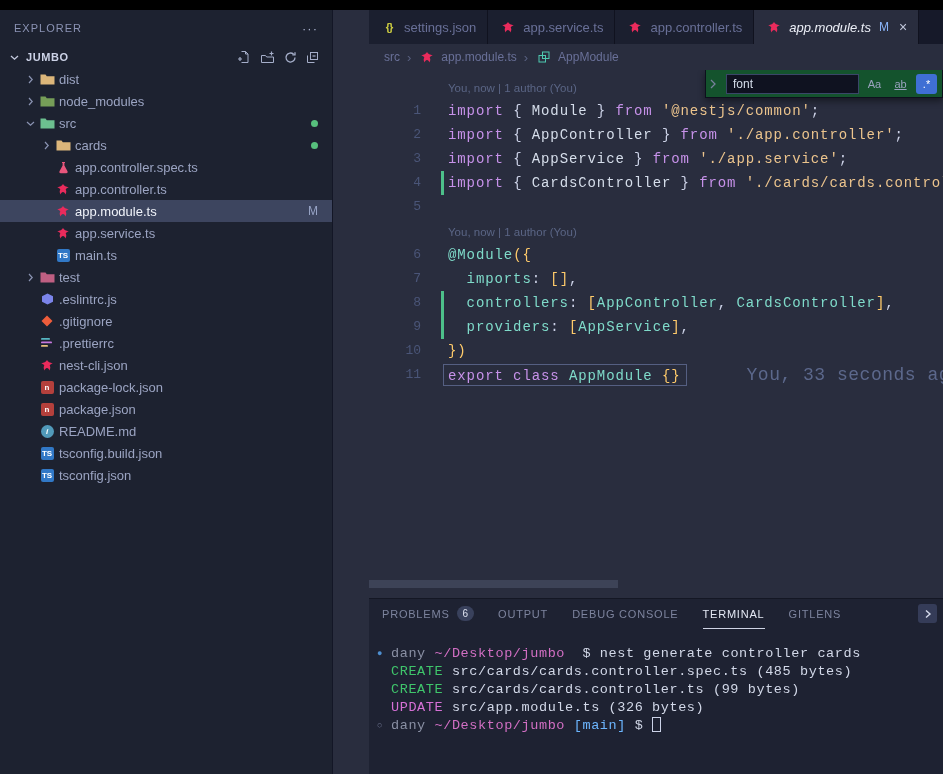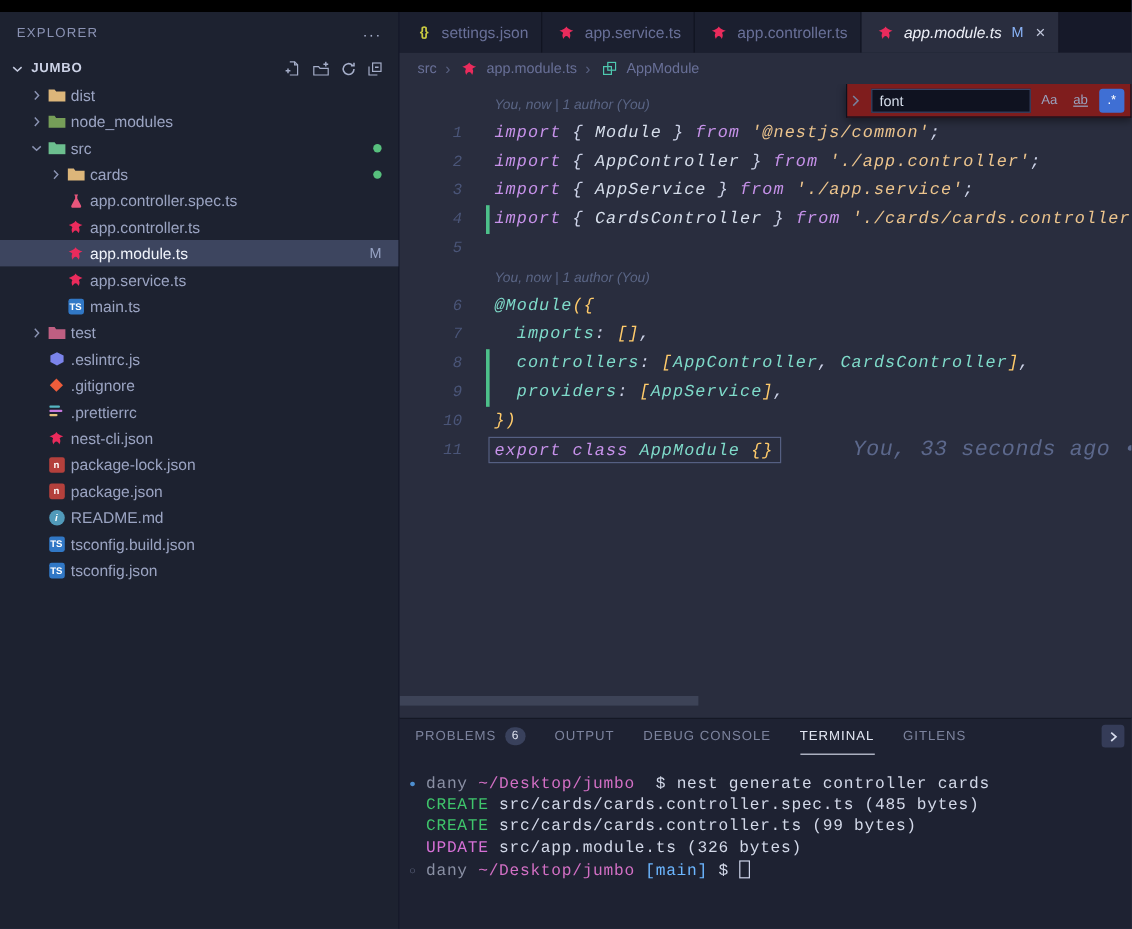--- a/index.html
+++ b/index.html
@@ -1,21 +1,21 @@
 <!DOCTYPE html>
 <html><head>
 <meta charset="utf-8">
 <style>
   * { margin:0; padding:0; box-sizing:border-box; }
   html,body { width:943px; height:774px; overflow:hidden; }
   body { background:#292d3e; font-family:"Liberation Sans", sans-serif; position:relative; }
 
   #titlebar { height:10px; background:#000; }
 
-  #main { display:flex; height:764px; }
+  #main { display:flex; height:764px;gap:36px; }
 
   
   #sidebar { width:333px; background:#1d2230; border-right:1px solid #131626; flex:none; display:flex; flex-direction:column; }
   #explorer-header { height:36px; display:flex; align-items:center; padding:0 14px; color:#8b93b4; font-size:11px; letter-spacing:1px; }
   #explorer-more { margin-left:auto; color:#a8b0cc; font-size:13px; letter-spacing:1px; cursor:default; }
   #section-header { height:22px; display:flex; align-items:center; font-size:11px; font-weight:bold; color:#ccd2e6; letter-spacing:0.6px; padding-left:6px; gap:4px; }
   #section-actions { margin-left:auto; display:flex; gap:9px; padding-right:13px; align-items:center; }
   #section-actions span { display:flex; align-items:center; }
   .tree-row { height:22px; display:flex; align-items:center; font-size:13px; color:#9ba4c2; position:relative; cursor:default; }
   .tree-row.selected { background:#3d455f; color:#f0f3fa; }
@@ -36,34 +36,34 @@
   .tab.active .tab-label { font-style:italic; }
   .tab-m { color:#8ab4f8; font-size:12px; margin-left:2px; }
   .tab-close { color:#c2c8dc; font-size:14px; margin-left:4px; }
 
   #breadcrumb { height:26px; display:flex; align-items:center; gap:7px; padding-left:15px; font-size:12px; color:#697098; background:#292d3e; flex:none; }
   .bc-sep { color:#586080; font-size:13px; }
   .bc-item { display:flex; align-items:center; gap:5px; }
 
   
   #editor { position:relative; flex:1; background:#292d3e; overflow:hidden; }
-  #code-area { padding-top:5px;font-style:italic; }
+  #code-area { padding-top:5px; }
   .code-row { position:relative; height:24px; line-height:24px; white-space:pre; font-family:"Liberation Mono", monospace; font-size:14px; letter-spacing:0.9px; padding-left:79px; }
   .lineno { position:absolute; left:0; top:0; width:52px; text-align:right; color:#4a5578; font-size:13px; letter-spacing:0; font-family:"Liberation Mono", monospace; }
   .lens-row { height:24px; line-height:26px; padding-left:79px; font-size:11.5px; color:#5a6585; font-family:"Liberation Sans", sans-serif; }
   .change-bar { position:absolute; left:72px; top:0; width:3px; height:100%; background:#4dc08a; }
   .current-box { position:absolute; left:74px; top:1px; width:244px; height:22px; border:1px solid #555f82; }
   .blame { color:#5c688c; font-size:18px; letter-spacing:0.5px; margin-left:66px; }
   .tk-kw { color:#c792ea; } .tk-pn { color:#cdd3e8; } .tk-br { color:#ffcb6b; }
   .tk-id { color:#d6deeb; } .tk-str { color:#ecc48d; } .tk-prop { color:#7fdbca; }
   .tk-cls { color:#7fdbca; } .tk-dec { color:#7fdbca; }
   #hscroll { position:absolute; left:0; bottom:10px; width:249px; height:8px; background:rgba(134,144,178,0.22); }
 
   
-  #find-widget { position:absolute; top:0; right:0; width:238px; height:28px; background:#7f1d1d; border:1px solid #0d101d; border-top:none; display:flex; align-items:center; gap:5px; padding:0 5px 0 3px; box-shadow:0 3px 7px rgba(0,0,0,0.45); z-index:5;margin-left:32px; }
+  #find-widget { position:absolute; top:0; right:0; width:238px; height:28px; background:#14532d; border:1px solid #0d101d; border-top:none; display:flex; align-items:center; gap:5px; padding:0 5px 0 3px; box-shadow:0 3px 7px rgba(0,0,0,0.45); z-index:5;margin-left:32px; }
   .find-toggle { display:flex; align-items:center; width:12px; flex:none; }
   .find-input { flex:1; min-width:0; height:20px; background:#0f1220; border:1px solid #3a4668; color:#d6deeb; font-size:12px; font-family:"Liberation Sans", sans-serif; padding:0 6px; outline:none; }
   .find-opt { width:21px; height:20px; display:flex; align-items:center; justify-content:center; color:#9aa3bf; font-size:11px; border-radius:3px; flex:none; cursor:default; }
   .find-opt.ww span { text-decoration:underline; }
   .find-opt.active { background:#3f6fd4; color:#fff; }
 
   
   #panel { height:176px; background:#1e2232; border-top:1px solid #141724; flex:none; }
   #panel-tabs { height:30px; display:flex; align-items:center; padding-left:13px; gap:24px; position:relative; }
   .ptab { font-size:11px; letter-spacing:0.8px; color:#7d849e; height:100%; display:flex; align-items:center; gap:7px; border-bottom:1px solid transparent; cursor:default; }

